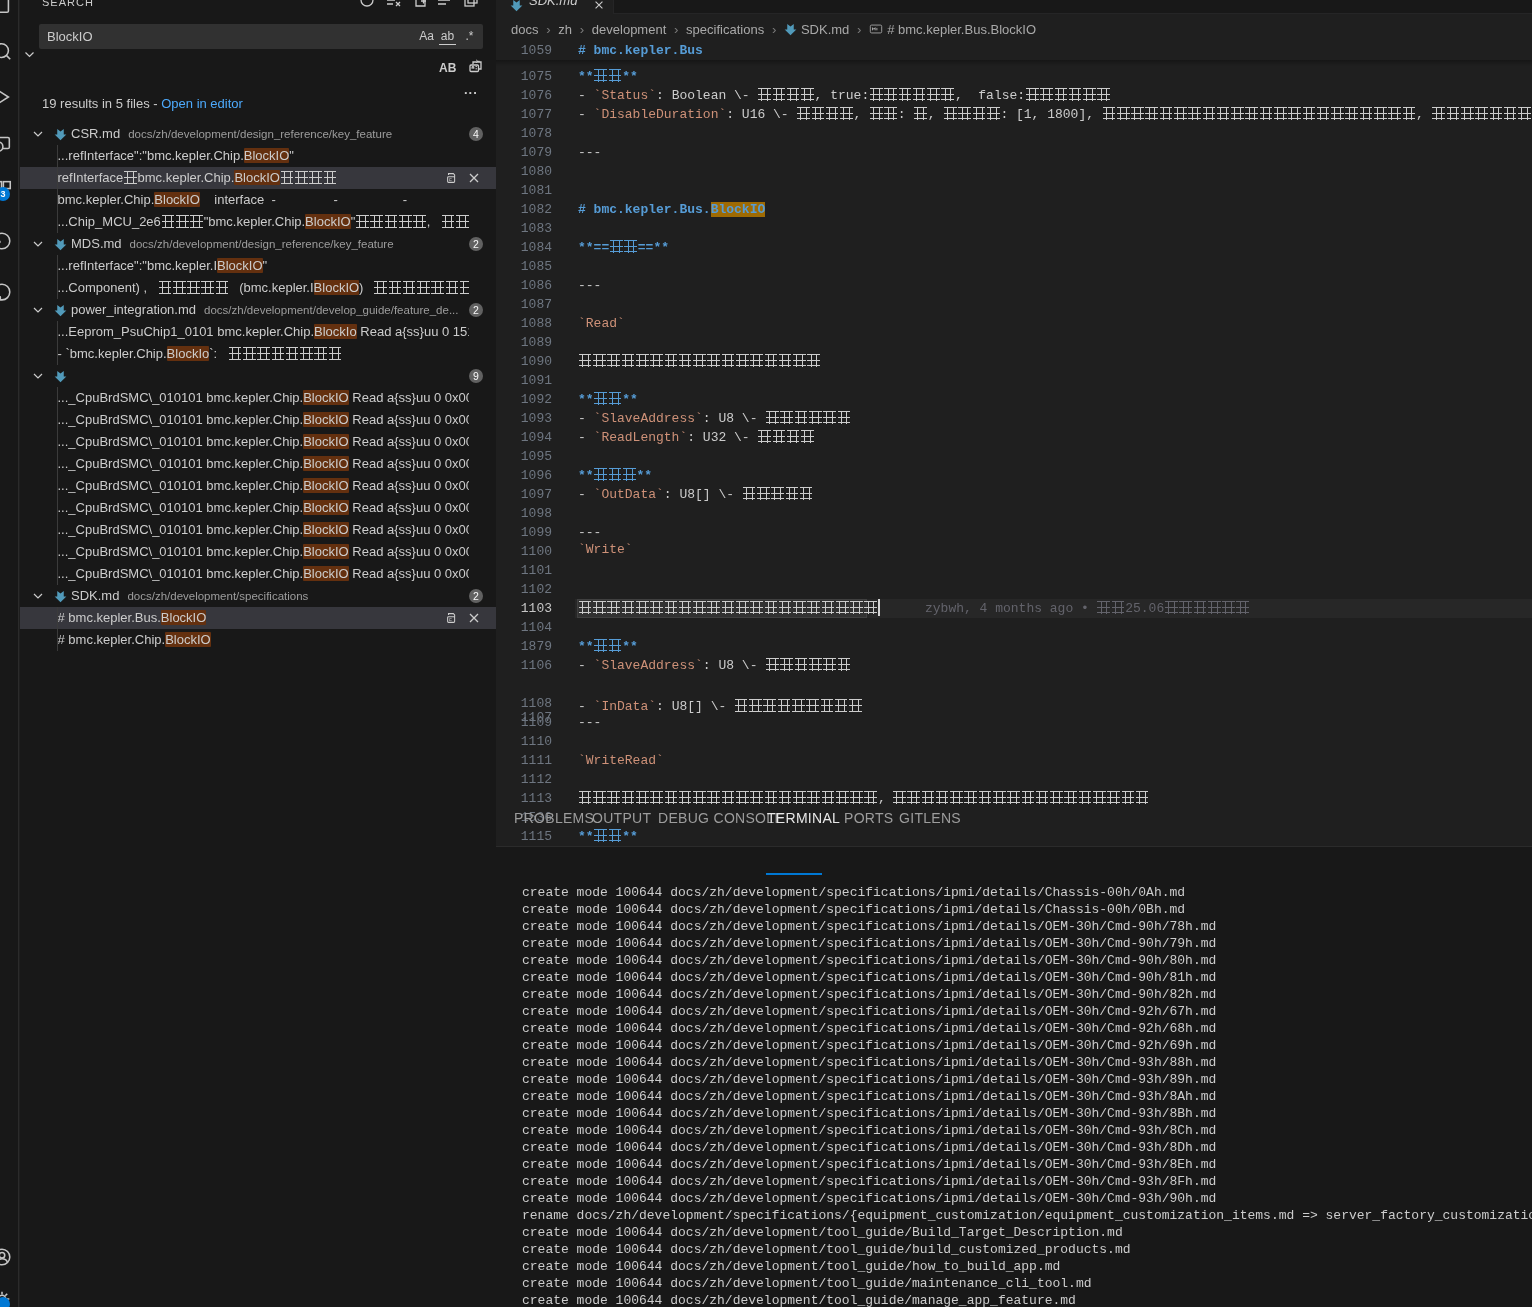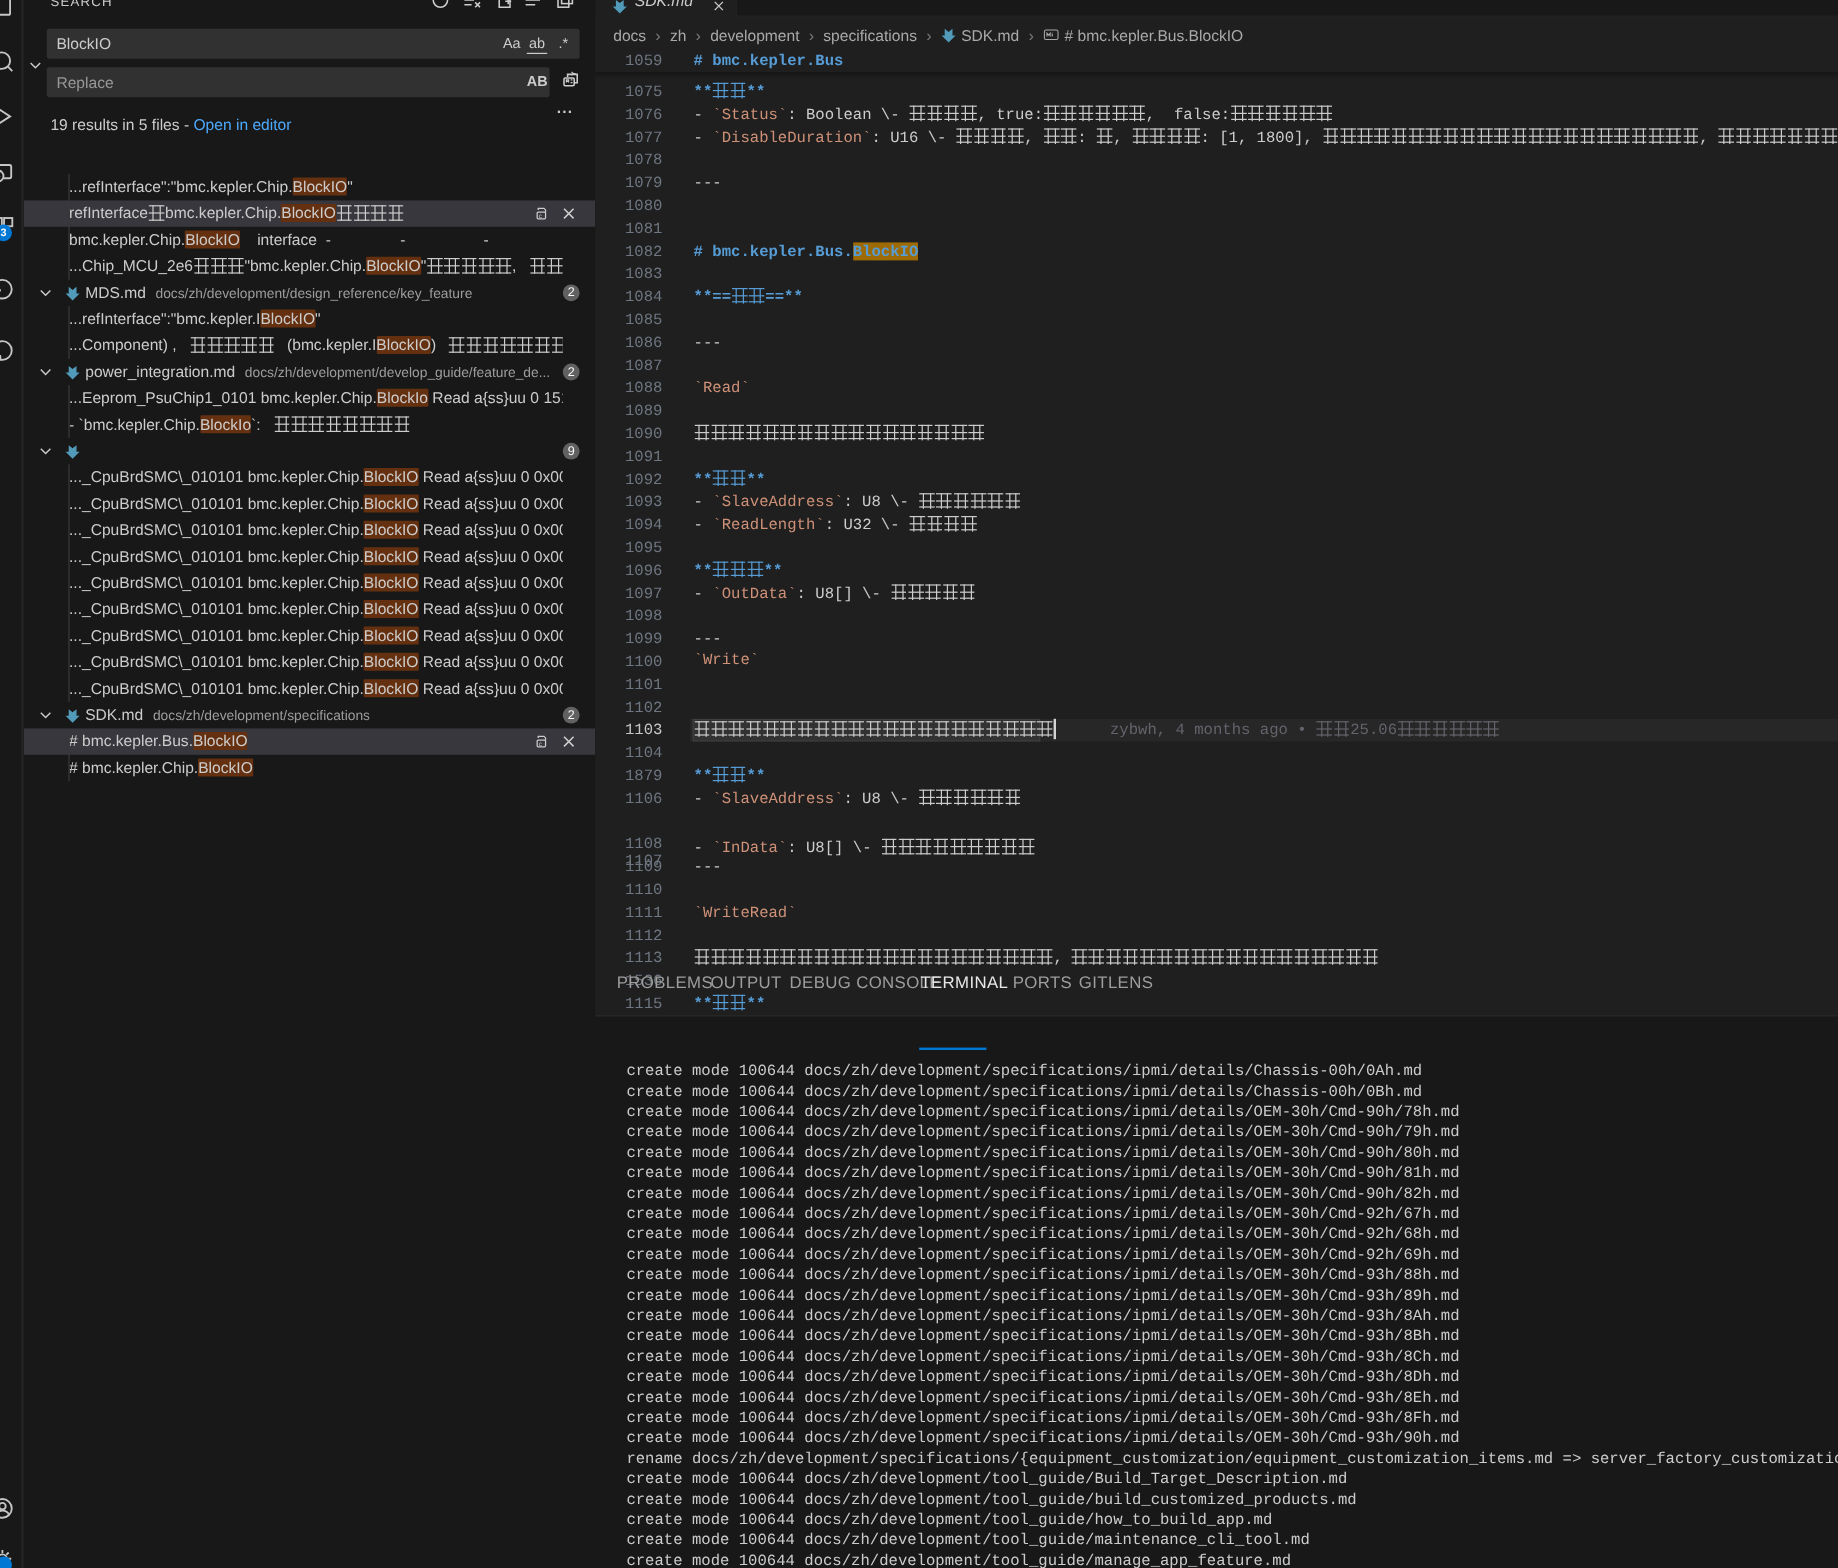--- a/index.html
+++ b/index.html
@@ -133,32 +133,36 @@
     </div>
 <div class="inp" style="left:19px;top:24px;width:444px;height:25px;padding-left:8px">BlockIO</div>
 <div class="abs" style="left:398px;top:29px;width:17px;height:16px;color:#ccc;font-size:12px;text-align:center">Aa</div>
 <div class="abs" style="left:419px;top:29px;width:17px;height:16px;color:#ccc;font-size:12px;text-align:center;border-bottom:1px solid #ccc">ab</div>
 <div class="abs" style="left:441px;top:29px;width:17px;height:16px;color:#ccc;font-size:12px;text-align:center">.*</div>
 <div class="icon" style="left:4px;top:49px;width:11px;height:11px">
       <svg width="11" height="11" viewBox="0 0 11 11" fill="none" stroke="#ccc" stroke-width="1.2">
         <path d="M1.5 3.5l4 4 4-4"></path>
       </svg>
     </div>
-<div class="inp ph" style="left:19px;top:56px;width:419px;height:25px;padding-left:8px">Replace</div>
 <div class="abs" style="left:419px;top:61px;width:17px;height:16px;color:#ccc;font-size:12px;font-weight:bold;text-align:center">AB</div>
 <div class="icon" style="left:447px;top:58px;width:18px;height:18px">
       <svg width="18" height="18" viewBox="0 0 18 18" fill="none" stroke="#ccc" stroke-width="1.2">
         <path d="M6 6.2V4h8v7h-2.2" stroke-width="1.3"></path>
         <path d="M10.5 1.8h2.2M9.2 3.2l1.6-1.4-1.6-1.4" stroke-width="1" transform="translate(0,1.5)"></path>
         <rect x="3" y="7" width="8.5" height="6.5" rx="1" stroke-width="1.3"></rect>
         <path d="M5 10.8v-2.2h1.8v2.2M5 9.8h1.8M8.5 8.6h1.6M8.5 10.8h1.6M8 9.7h.01" stroke-width="1"></path>
       </svg>
     </div>
 <div class="abs" style="left:444px;top:82px;color:#ccc;font-size:13px;font-weight:bold;letter-spacing:1px">...</div>
 <div class="abs" style="left:22px;top:96px;font-size:13px;color:#ccc">19 results in 5 files - <span style="color:#4daafc">Open in editor</span></div>
+<div class="row" style="top:123px"><div class="chev"><svg width="10" height="10" viewBox="0 0 10 10" fill="none" stroke="#ccc" stroke-width="1.2">
+          <path d="M1 3l4 4 4-4"></path>
+        </svg></div><div class="mdico"><svg width="13" height="13" viewBox="0 0 16 16">
+          <path fill="#519aba" d="M4 1.2 L8 4.4 L12 1.2 V8 H15.2 L8 15.2 L0.8 8 H4 Z"></path>
+        </svg></div><span style="position:absolute;left:51px;white-space:pre;overflow:hidden;max-width:398px;display:inline-block"><span class="fname">CSR.md</span><span class="fpath">docs/zh/development/design_reference/key_feature</span></span><div class="badge">4</div></div>
 <div class="row" style="top:145px"><div class="mtext" style="width:411px">...refInterface":"bmc.kepler.Chip.<span class="hl">BlockIO</span>"</div></div>
 <div class="row" style="top:189px"><div class="mtext" style="width:411px">bmc.kepler.Chip.<span class="hl">BlockIO</span>    interface  -                -                  -</div></div>
 <div class="row rowsel" style="top:167px"><div class="mtext" style="width:363px">refInterface<i class="h"></i>bmc.kepler.Chip.<span class="hl">BlockIO</span><i class="h"></i><i class="h"></i><i class="h"></i><i class="h"></i></div><div class="icon" style="left:425px;top:4px;width:14px;height:14px"><svg width="14" height="14" viewBox="0 0 16 16" fill="none" stroke="#ccc" stroke-width="1.2">
           <path d="M4 4.5V3h5.5l1.5 1.5V7"></path>
           <rect x="3" y="6.5" width="8" height="6.5" rx="1"></rect>
           <text x="4.3" y="11.8" fill="#ccc" stroke="none" font-size="6" font-family="Liberation Mono">c</text>
         </svg></div><div class="icon" style="left:447px;top:4px;width:14px;height:14px"><svg width="14" height="14" viewBox="0 0 14 14" fill="none" stroke="#ccc" stroke-width="1.3">
           <path d="M3 3l8 8M11 3l-8 8"></path>
         </svg></div></div>
 <div class="row" style="top:211px"><div class="mtext" style="width:411px">...Chip_MCU_2e6<i class="h"></i><i class="h"></i><i class="h"></i>"bmc.kepler.Chip.<span class="hl">BlockIO</span>"<i class="h"></i><i class="h"></i><i class="h"></i><i class="h"></i><i class="h"></i><span class="fw" style="text-align:left">,</span><i class="h"></i><i class="h"></i>...</div></div>

